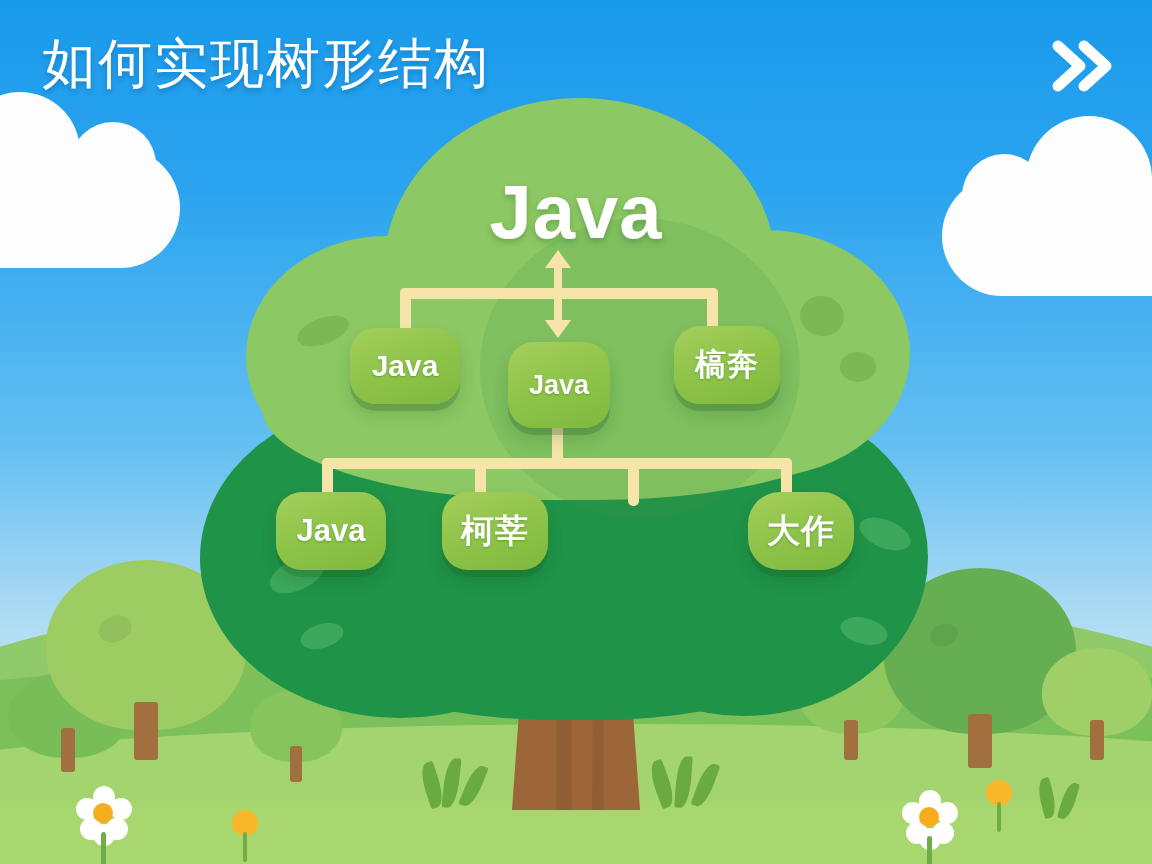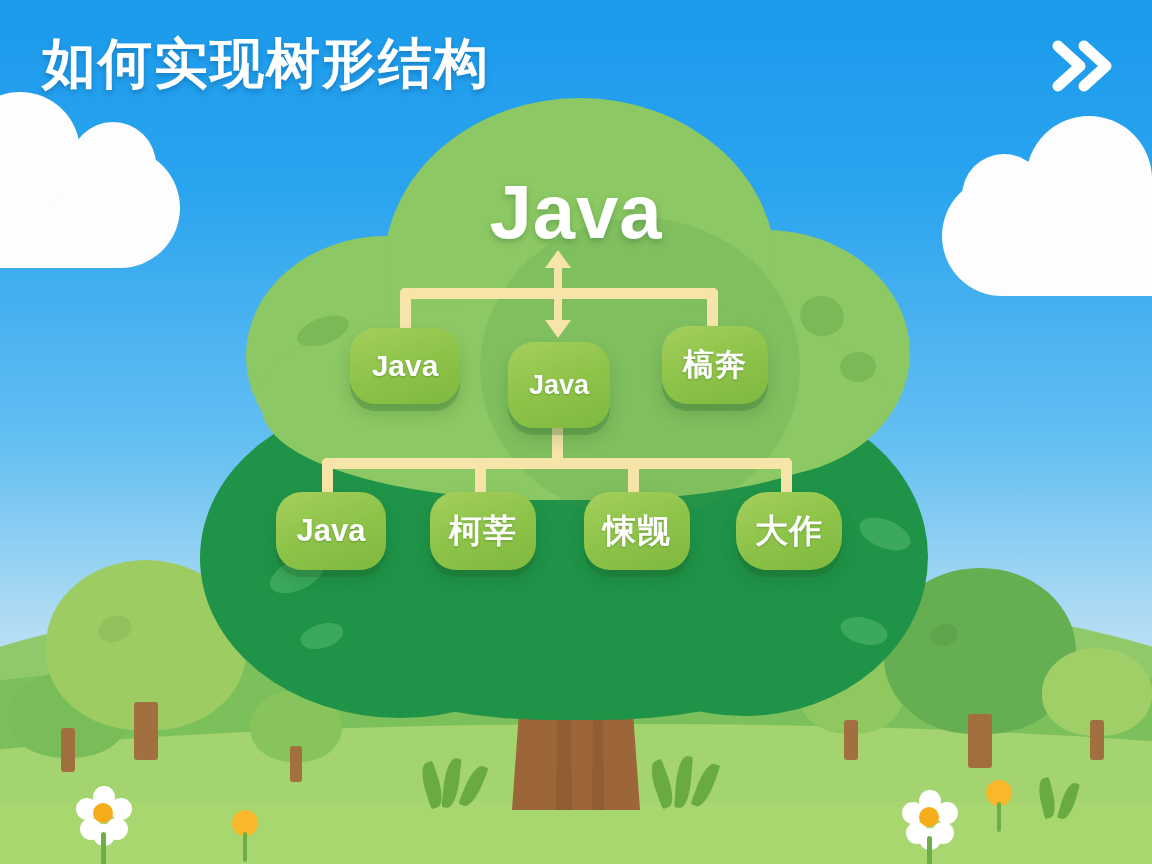--- a/index.html
+++ b/index.html
@@ -44,26 +44,26 @@
   #diagram{position:absolute;left:0;top:0;width:1048px;height:864px;}
   .conn{position:absolute;background:#f6e4a9;border-radius:5px;}
   .node{
     position:absolute;display:flex;align-items:center;justify-content:center;
     background:linear-gradient(160deg,#a4cf5c 0%,#8cc247 55%,#7fb93f 100%);
     border-radius:26px;color:#ffffff;font-weight:bold;
     box-shadow:0 7px 0 rgba(28,90,30,.22), 0 10px 16px rgba(20,70,25,.18);
     text-shadow:0 1px 2px rgba(40,90,30,.35);
     white-space:nowrap;
   }
-  .node.cn{letter-spacing:1px;}
+  .node.cn{letter-spacing:1px;margin-left:12px;}
 
   
   #header{position:absolute;left:0;top:0;width:1152px;height:130px;}
   #page-title{
-    position:absolute;left:42px;top:28px;color:#ffffff;font-size:54px;font-weight:bold;
+    position:absolute;left:42px;top:28px;color:#ffffff;font-size:54px;font-weight:normal;
     letter-spacing:2px;text-shadow:0 3px 5px rgba(0,60,110,.30);
   }
   #next-icon{position:absolute;right:38px;top:38px;width:62px;height:56px;cursor:pointer;}
 
   
   .daisy{position:absolute;}
   .daisy .petal{position:absolute;width:22px;height:22px;background:#ffffff;border-radius:50%;}
   .daisy .core{position:absolute;width:20px;height:20px;background:#f6ad1c;border-radius:50%;left:17px;top:17px;}
   .daisy .stem{position:absolute;width:5px;height:34px;background:#6fae46;left:25px;top:46px;border-radius:3px;}
   .bud{position:absolute;}
@@ -170,23 +170,20 @@
     <div class="node cn" style="left:662px;top:326px;width:106px;height:78px;font-size:31px;">
       <span>槁奔</span>
     </div>
 
     <div class="node" style="left:276px;top:492px;width:110px;height:78px;font-size:31px;">
       <span>Java</span>
     </div>
     <div class="node cn" style="left:430px;top:492px;width:106px;height:78px;font-size:33px;">
       <span>柯莘</span>
     </div>
-    <div class="node cn" style="left:584px;top:492px;width:106px;height:78px;font-size:33px;">
-      <span>悚觊</span>
-    </div>
     <div class="node cn" style="left:736px;top:492px;width:106px;height:78px;font-size:33px;border-radius:32px;">
       <span>大作</span>
     </div>
   </div>
 
   <div class="sprig" style="left:424px;top:762px;width:16px;height:46px;transform:rotate(-18deg);"></div>
   <div class="sprig" style="left:444px;top:758px;width:15px;height:50px;transform:rotate(6deg);"></div>
   <div class="sprig" style="left:466px;top:764px;width:15px;height:44px;transform:rotate(22deg);"></div>
   <div class="sprig" style="left:654px;top:760px;width:16px;height:48px;transform:rotate(-20deg);"></div>
   <div class="sprig" style="left:676px;top:756px;width:15px;height:52px;transform:rotate(4deg);"></div>

